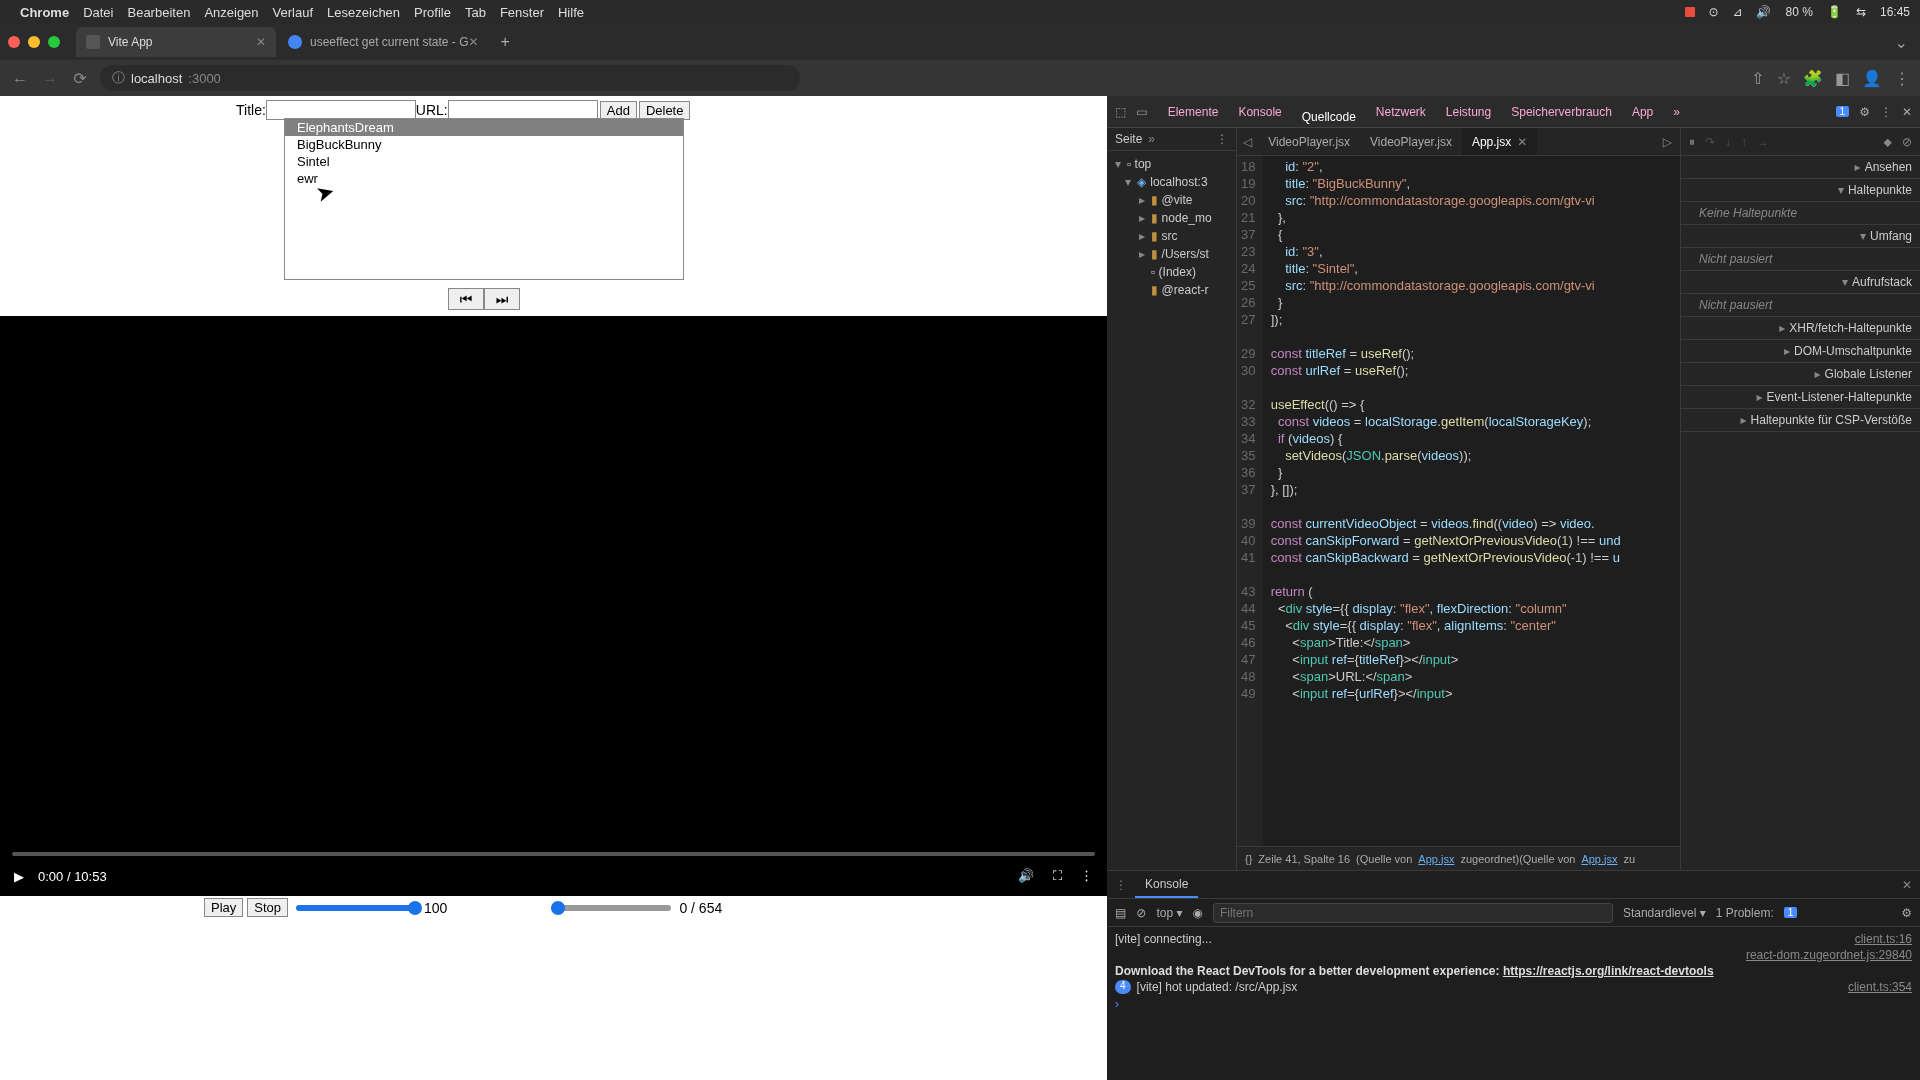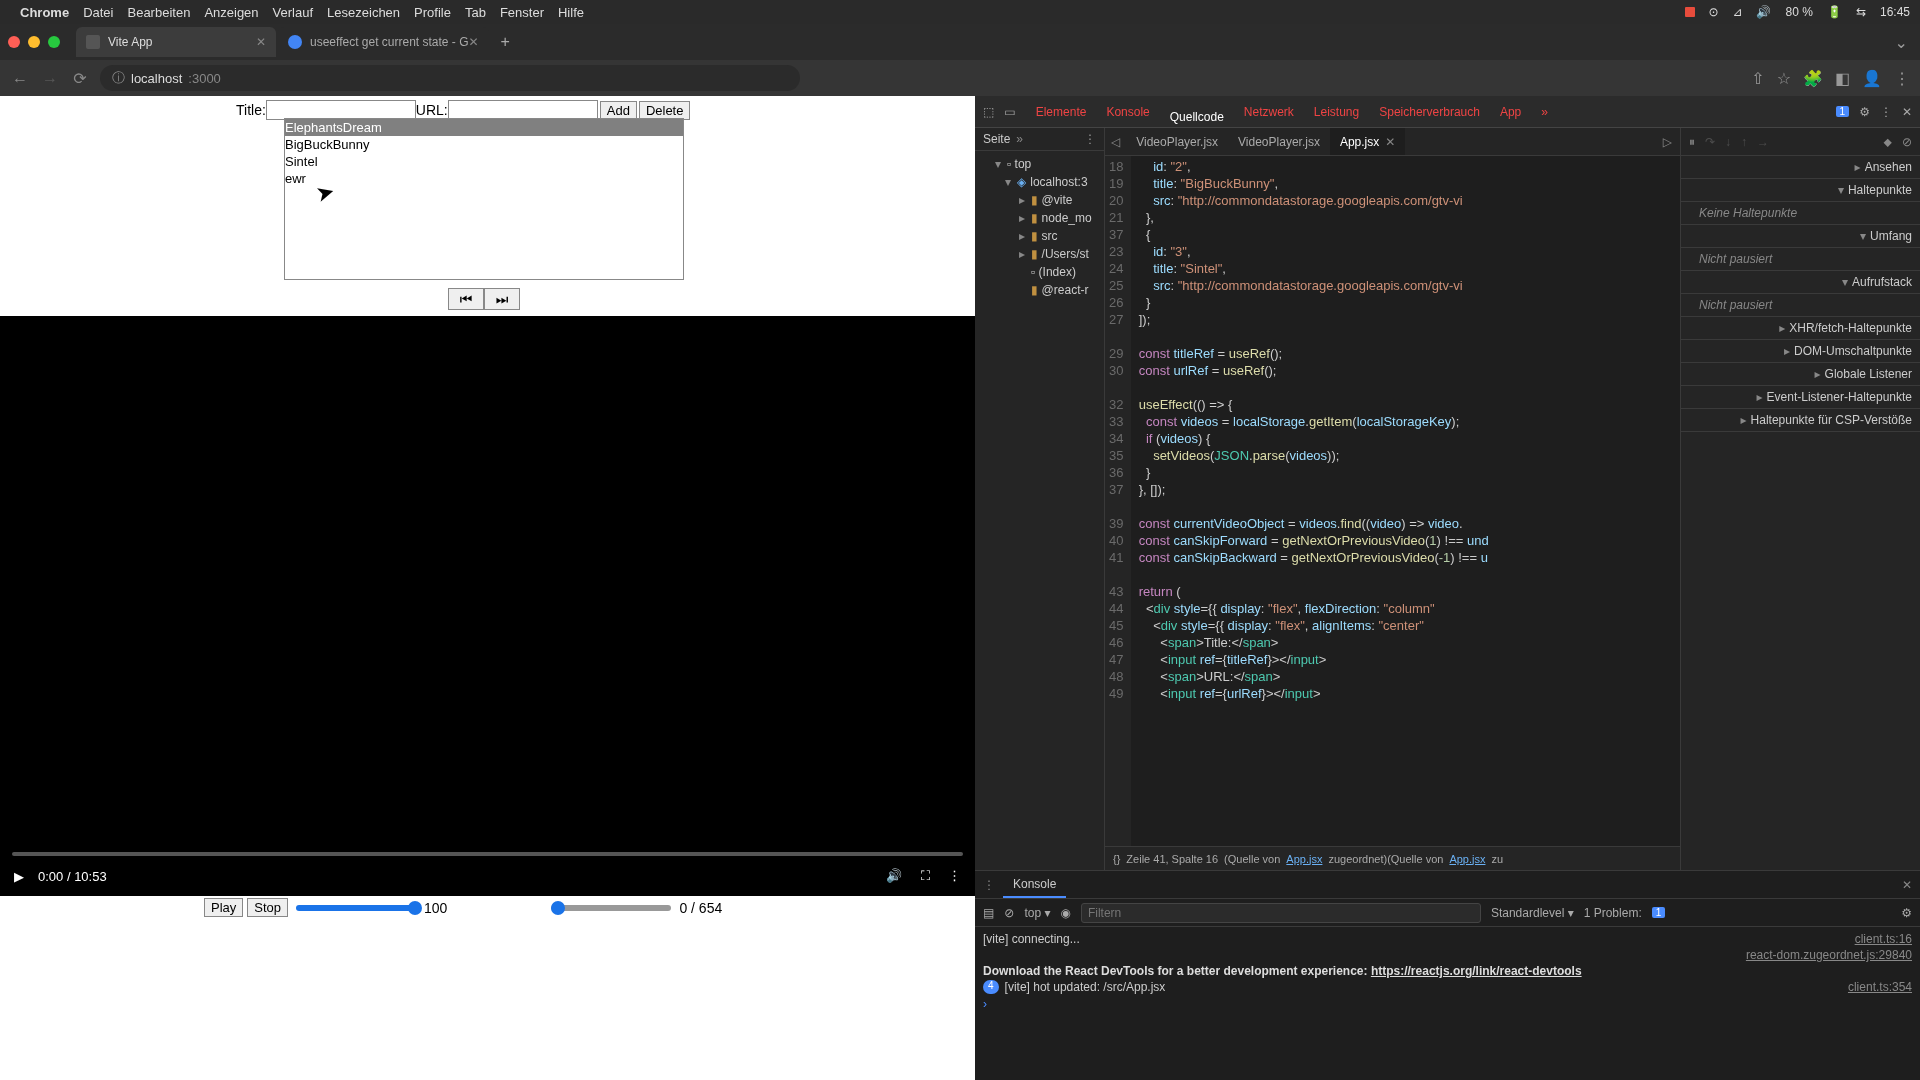--- a/index.html
+++ b/index.html
@@ -28,59 +28,59 @@
 .expand-icon { margin-left: auto; margin-right: 12px; color: #999; }
 
 .address-bar { height: 36px; background: #353535; display: flex; align-items: center; padding: 0 10px; gap: 10px; }
 .nav-btn { color: #888; font-size: 16px; width: 20px; text-align: center; }
 .url-box { flex: 1; background: #2b2b2b; border-radius: 16px; padding: 4px 12px; font-size: 13px; color: #ddd; display: flex; align-items: center; gap: 6px; max-width: 700px; }
 .url-box .site-icon { color: #888; }
 .addr-right { margin-left: auto; display: flex; gap: 12px; color: #999; }
 
 
 .content { display: flex; height: calc(1080px - 24px - 36px - 36px); }
-.left-pane { width: 975px; background: #fff; color: #000; position: relative; }
+.left-pane { width: 1107px; background: #fff; color: #000; position: relative; }
 .right-pane { flex: 1; background: #282828; display: flex; flex-direction: column; }
 .form-row { display: flex; align-items: center; font-size: 14px; margin-left: 236px; }
 .form-row input { border: 1px solid #888; height: 20px; font-size: 13px; }
 .form-row .title-input { width: 150px; }
 .form-row .url-input { width: 150px; }
 .form-row button { border: 1px solid #888; background: #efefef; font-size: 13px; padding: 1px 6px; margin-left: 2px; }
 .listbox { position: absolute; left: 284px; top: 22px; width: 400px; height: 162px; border: 1px solid #888; background: #fff; font-size: 13px; }
-.listbox .item { padding: 1px 0; }
+.listbox .item { padding: 1px 12px; }
 .listbox .item.selected { background: #808080; color: #fff; }
 .skip-btns { position: absolute; left: 448px; top: 192px; display: flex; gap: 0; }
 .skip-btns button { border: 1px solid #888; background: #efefef; width: 36px; height: 22px; font-size: 14px; }
 .video-area { position: absolute; top: 220px; left: 0; right: 0; height: 580px; background: #000; }
 .video-controls { position: absolute; bottom: 0; left: 0; right: 0; height: 40px; display: flex; align-items: center; padding: 0 14px; color: #fff; font-size: 13px; }
 .video-controls .play-icon { margin-right: 14px; }
 .video-controls .vright { margin-left: auto; display: flex; gap: 18px; }
 .seek-bar { position: absolute; bottom: 40px; left: 12px; right: 12px; height: 4px; background: #555; border-radius: 2px; }
 .below-controls { position: absolute; top: 802px; left: 204px; display: flex; align-items: center; gap: 4px; font-size: 14px; }
 .below-controls button { border: 1px solid #888; background: #efefef; font-size: 13px; padding: 1px 6px; }
 .slider { width: 120px; height: 6px; background: #1a73e8; border-radius: 3px; position: relative; margin: 0 4px; }
 .slider .thumb { position: absolute; right: -6px; top: -4px; width: 14px; height: 14px; background: #1a73e8; border-radius: 50%; }
 .slider2 { width: 120px; height: 6px; background: #999; border-radius: 3px; position: relative; margin: 0 4px; }
 .slider2 .thumb { position: absolute; left: 0; top: -4px; width: 14px; height: 14px; background: #1a73e8; border-radius: 50%; }
 .cursor { position: absolute; left: 316px; top: 84px; font-size: 22px; color: #000; transform: rotate(-15deg); }
 
 
 .dt-tabs { height: 32px; background: #2b2b2b; display: flex; align-items: center; padding: 0 8px; font-size: 12px; border-bottom: 1px solid #444; }
 .dt-tabs .dt-icon { color: #aaa; margin-right: 10px; }
-.dt-tabs .dt-tab { padding: 0 10px; color: #ef4444; height: 100%; display: flex; align-items: center; }
+.dt-tabs .dt-tab { padding: 0 10px; color: #f9a8d4; height: 100%; display: flex; align-items: center; }
 .dt-tabs .dt-tab.active { color: #fff; border-bottom: 2px solid #4a8cff; margin-top: 13px; }
 .dt-tabs .dt-right { margin-left: auto; display: flex; gap: 10px; color: #aaa; align-items: center; }
 .dt-tabs .badge { background: #4a8cff; color: #fff; padding: 0 4px; border-radius: 2px; font-size: 10px; }
 
 .dt-body { flex: 1; display: flex; min-height: 0; }
 
 .dt-files { width: 130px; background: #252525; border-right: 1px solid #3a3a3a; font-size: 12px; }
 .dt-files .hdr { padding: 4px 8px; display: flex; align-items: center; color: #ccc; border-bottom: 1px solid #3a3a3a; }
 .dt-files .hdr .more { margin-left: auto; color: #999; }
-.dt-tree { padding: 4px 16px; }
+.dt-tree { padding: 4px 4px; }
 .dt-tree .node { padding: 2px 4px; color: #ccc; white-space: nowrap; }
 .dt-tree .indent1 { padding-left: 14px; }
 .dt-tree .indent2 { padding-left: 28px; }
 .dt-tree .caret { color: #888; margin-right: 4px; display: inline-block; width: 8px; }
 .folder-icon { color: #c09040; margin-right: 4px; }
 .file-icon-js { color: #c09040; margin-right: 4px; }
 .site-icon-blue { color: #6ab0f3; margin-right: 4px; }
 
 .dt-editor { flex: 1; display: flex; flex-direction: column; min-width: 0; }
 .file-tabs { height: 28px; display: flex; align-items: center; background: #252525; border-bottom: 1px solid #3a3a3a; font-size: 12px; }

